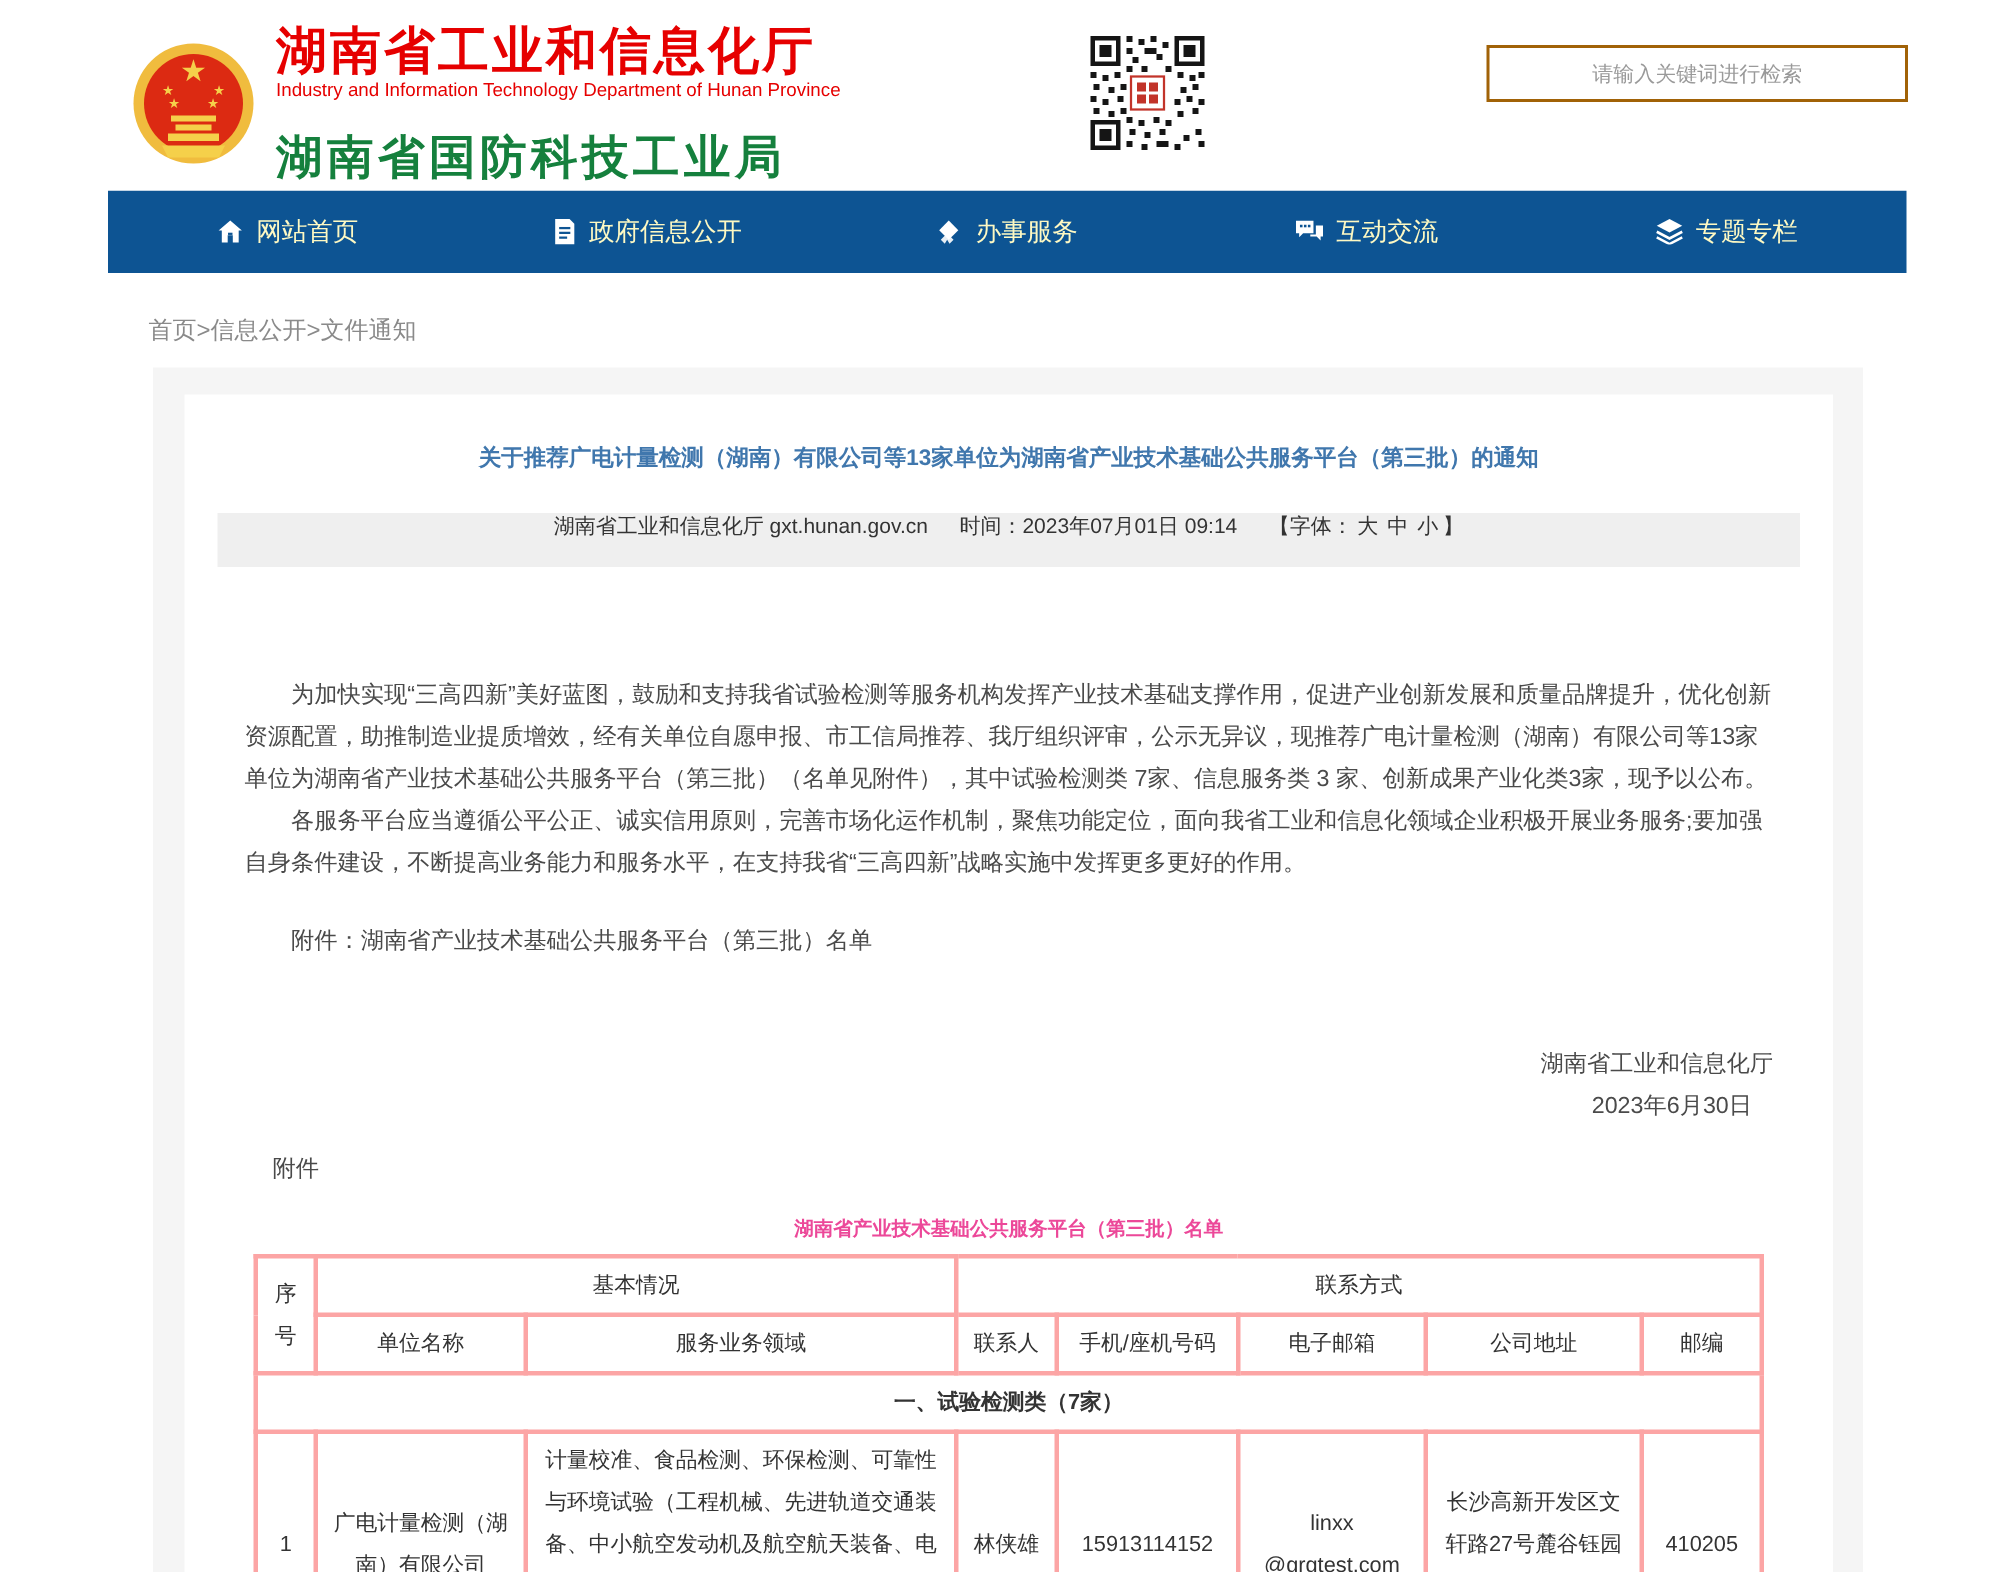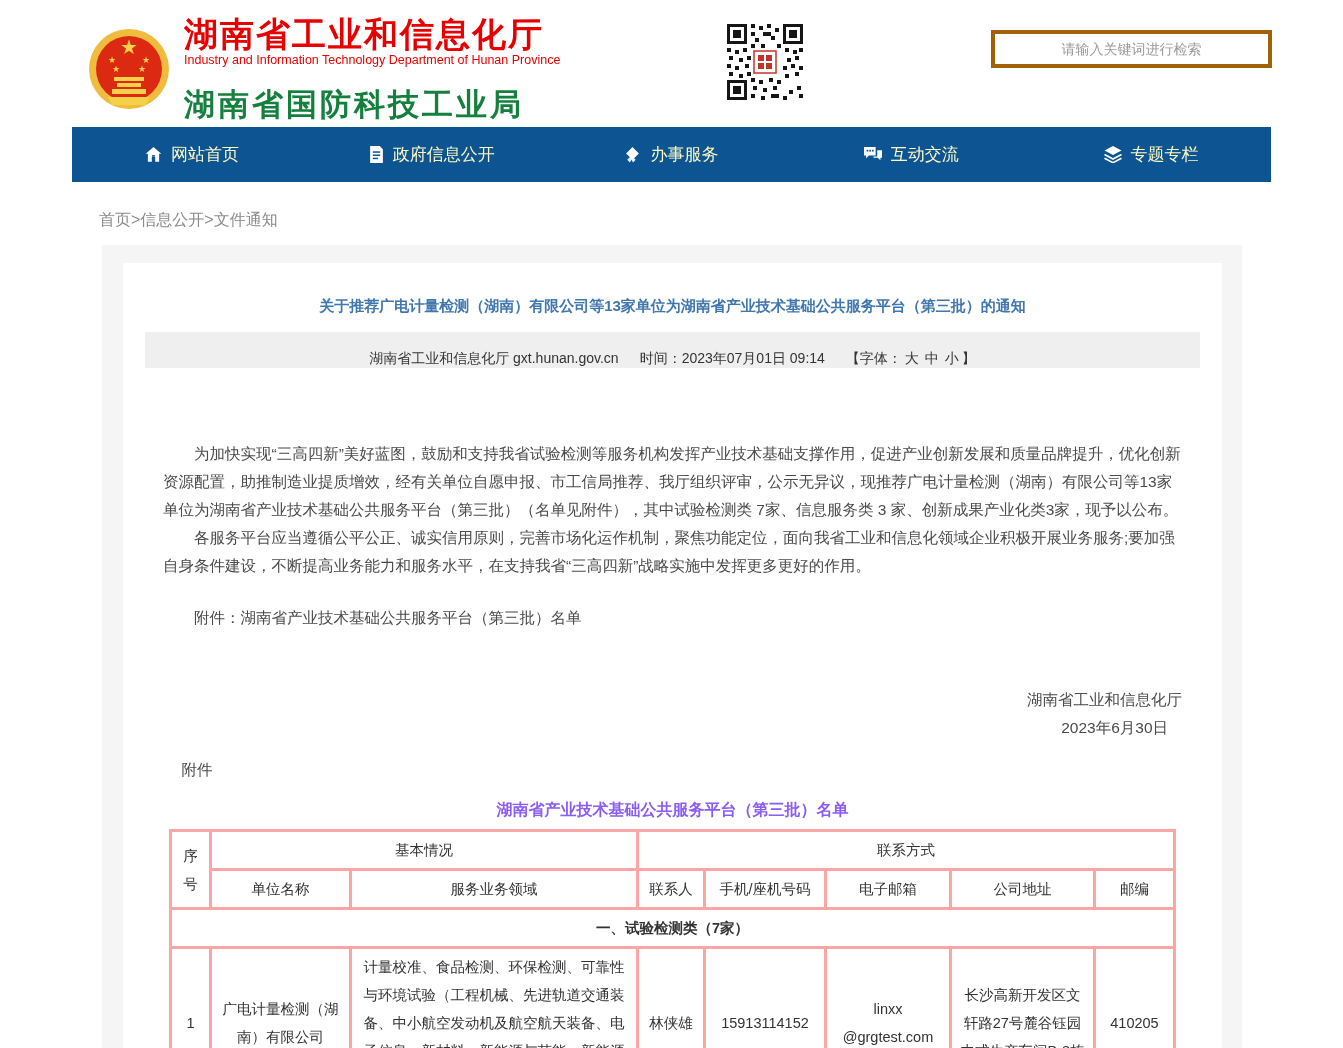--- a/index.html
+++ b/index.html
@@ -11,51 +11,51 @@
   .emblem { width:82px; height:92px; }
   .brand-text { margin-left:14px; }
   .brand-title { color:#e60000; font-size:34px; font-weight:bold; letter-spacing:2px; line-height:36px;}
   .brand-en { color:#e60000; font-size:12.5px; line-height:15px; margin-top:1px;}
   .brand-sub { color:#15803d; font-size:31px; font-weight:bold; letter-spacing:3px; line-height:34px; margin-top:20px;}
   .qr { position:absolute; left:725px; top:22px; width:80px; height:80px; }
   .header-right { position:absolute; right:71px; top:18px; width:281px; }
   .slogan { text-align:right; font-size:27px; font-weight:bold; font-style:italic;
     color:#5095c6; letter-spacing:4px;
     text-shadow:1px 1px 0 #fff,-1px -1px 0 #fff,2px 2px 2px #bbb; white-space:nowrap; }
-  .search-box { margin-top:12px; width:281px; height:38px; border:4px solid #a16207; background:#fff;
+  .search-box { margin-top:12px; width:281px; height:38px; border:2px solid #a16207; background:#fff;
     display:flex; align-items:center; }
   .search-box input { border:0; outline:none; width:100%; text-align:center; font-size:14px;
     color:#444; background:transparent; font-family:inherit;}
   .search-box input::placeholder { color:#9a9a9a; }
   
   .main-nav { margin-left:72px; width:1199px; height:55px; background:#0d5493;
     display:flex; align-items:stretch; }
   .nav-item { flex:1; display:flex; align-items:center; justify-content:center;
     color:#fef9c3; font-size:17px; cursor:pointer; gap:9px;}
   .nav-item svg { display:block; }
   
   .crumb-strip { height:63px; background:#fff; padding:28px 0 0 99px; font-size:16px; color:#8a8a8a; }
   .crumb-strip span { color:#8a8a8a; }
   
   .gray-panel { margin-left:102px; width:1140px; height:803px; background:#f5f5f5; }
   .card { position:relative; left:21px; top:18px; width:1099px; height:785px; background:#fff; overflow:hidden;}
   .article-title { margin:26px auto 0; width:1020px; text-align:center; color:#4077ad;
     font-size:15px; font-weight:bold; line-height:33px; }
-  .meta-bar { margin:10px 22px 0; height:36px; background:#efefef; display:flex;
-    align-items:flex-end; justify-content:center; font-size:14px; color:#333; gap:0; }
+  .meta-bar { margin:20px 22px 0; height:36px; background:#efefef; display:flex;
+    align-items:flex-start; justify-content:center; font-size:14px; color:#333; gap:0; }
   .meta-bar .sp { white-space:pre; }
   .font-size-link { cursor:pointer; margin:0 3px; }
   .article-body { margin:72px 40px 0; color:#4a4a4a; font-size:15.5px; line-height:28px; }
   .para { text-indent:2em; }
   .para.no-indent { text-indent:0; }
   .attach-line { margin-top:24px; text-indent:2em; }
   .signature { margin-top:54px; text-align:right; }
   .signature .sig-date { margin-top:0; padding-right:14px; }
   .attachment-label { margin-top:14px; text-indent:1.2em; }
-  .table-caption { margin-top:16px; text-align:center; font-weight:bold; font-size:16px; color:#8b5cf6; }
+  .table-caption { margin-top:16px; text-align:center; font-weight:bold; font-size:13px; color:#ec4899; }
   
   table.roster { margin:8px auto 0; width:1004px; border-collapse:collapse; table-layout:fixed;
     font-size:14.5px; color:#333; }
   table.roster th, table.roster td { border:3px solid #fca5a5; text-align:center;
     font-weight:normal; padding:4px 6px; line-height:28px; }
   table.roster .sec-row td { font-weight:bold; height:30px; }
   table.roster .hdr td { height:30px; }
   td.cell-left { text-align:left; }
   td.cell-email { white-space:pre-line; }
 </style>

